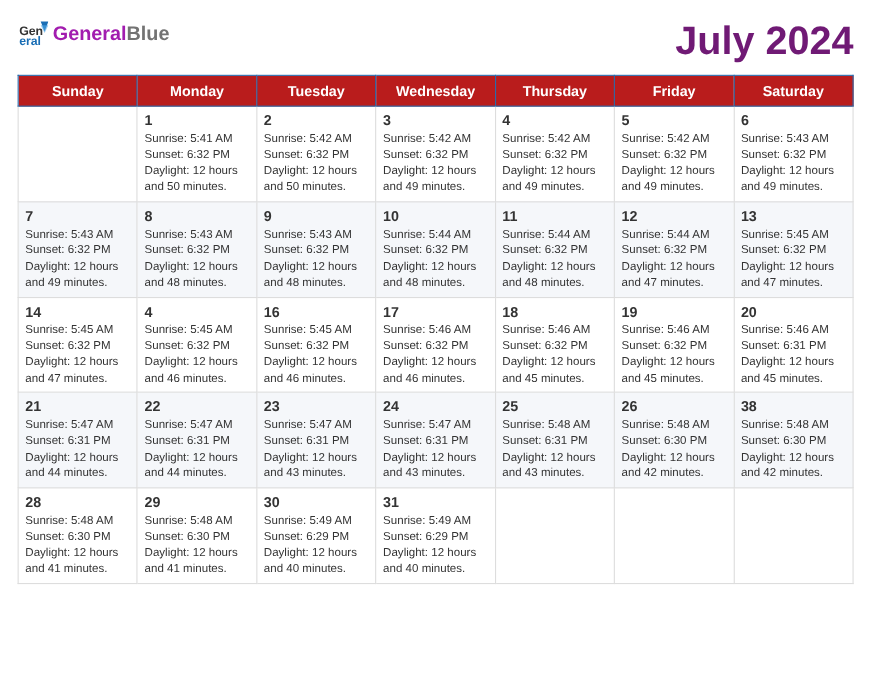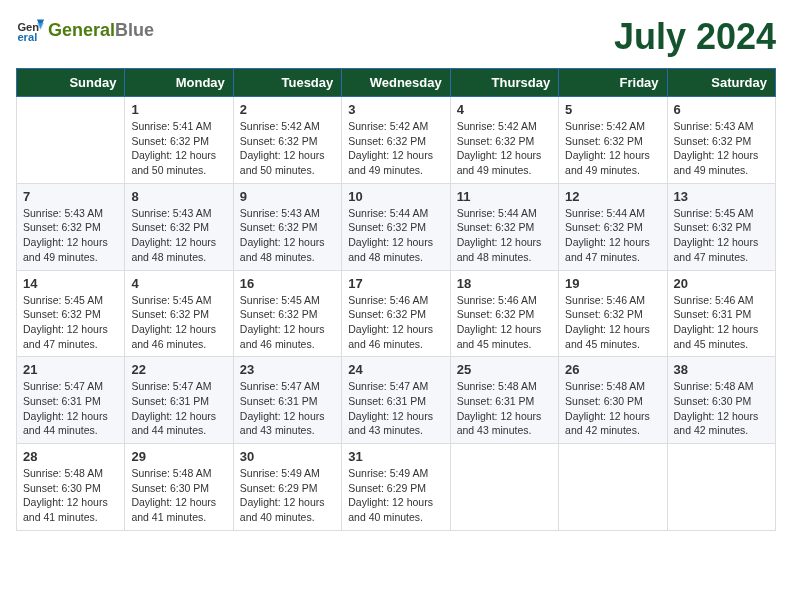--- a/index.html
+++ b/index.html
@@ -17,55 +17,55 @@
       margin-bottom: 10px;
     }
     .logo {
       display: flex;
       align-items: center;
       gap: 4px;
     }
     .logo-text-general {
       font-size: 18px;
       font-weight: bold;
-      color: #4d7c0f;
+      color: #a21caf;
     }
     .logo-text-blue {
       font-size: 18px;
       font-weight: bold;
       color: #737373;
     }
     .logo-icon {
       width: 28px;
       height: 28px;
     }
     .title-area {
       text-align: right;
     }
     .main-title {
       font-size: 36px;
       font-weight: bold;
-      color: #14532d;
+      color: #701a75;
     }
     .subtitle {
       font-size: 15px;
       color: #333;
     }
     .calendar {
       width: 100%;
       border-collapse: collapse;
       border: 1px solid #ccc;
     }
     .calendar th {
-      background-color: #14532d;
+      background-color: #b91c1c;
       color: #fff;
       font-size: 13px;
       font-weight: bold;
       padding: 6px 8px;
-      text-align: right;
+      text-align: center;
       border: 1px solid #2a6aaa;
     }
     .calendar td {
       vertical-align: top;
       border: 1px solid #ddd;
       padding: 5px 6px;
       width: 108px;
       min-height: 80px;
       background: #fff;
     }

